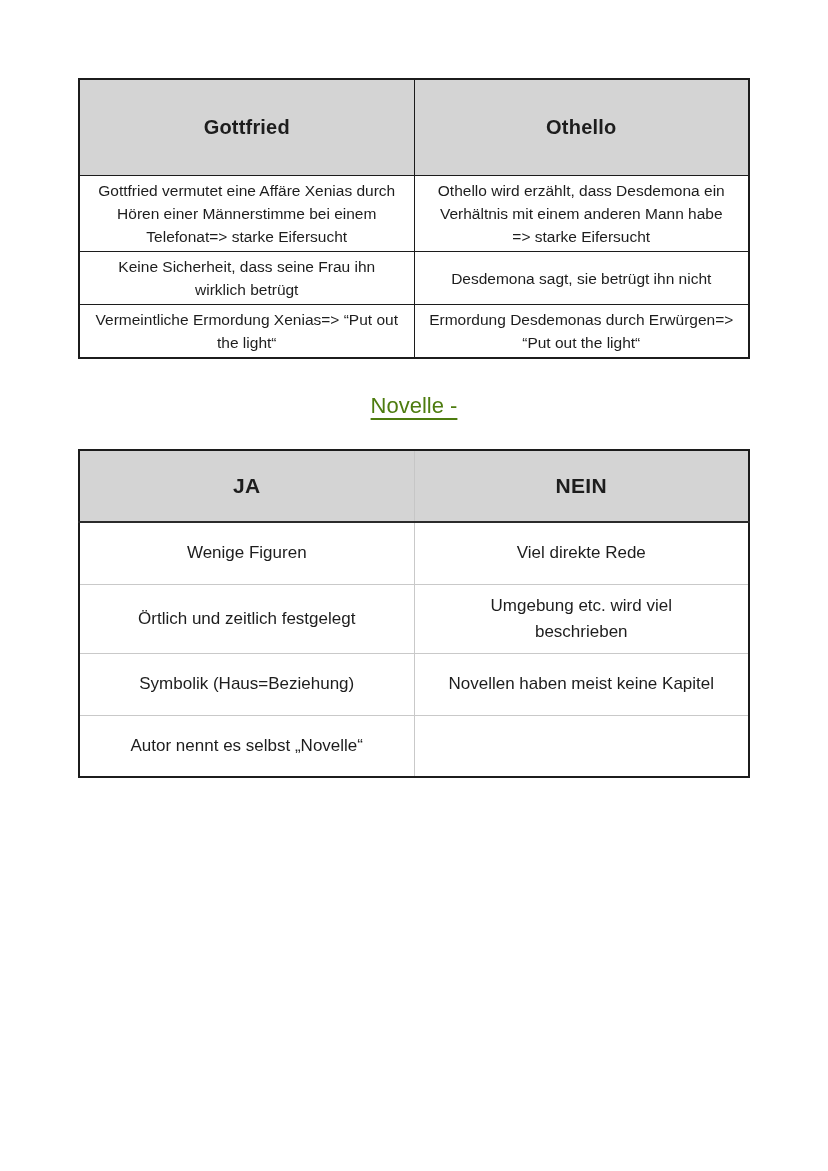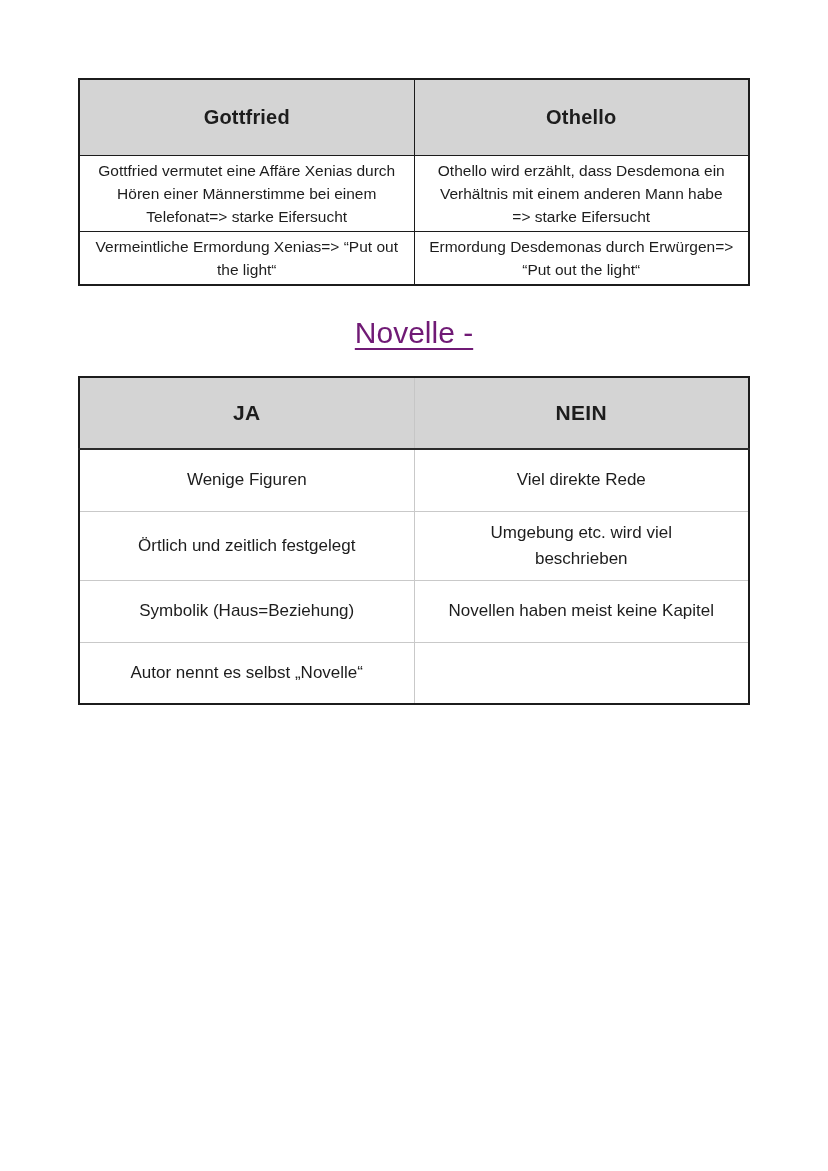--- a/index.html
+++ b/index.html
@@ -26,37 +26,37 @@
     white-space: pre-line;
   }
 
   
   table.comparison { margin-top: 78px; border: 2px solid #1c1c1c; }
   .comparison th {
     border: 1px solid #1c1c1c;
     background: #d4d4d4;
     font-size: 20px;
     font-weight: bold;
-    padding: 26px 6px;
+    padding: 36px 6px;
     letter-spacing: 0.2px;
   }
   .comparison td {
     border: 1px solid #1c1c1c;
     font-size: 15.5px;
     line-height: 23px;
     padding: 3px 6px;
   }
 
   
   .section-title {
     margin-top: 32px;
     text-align: center;
-    font-size: 30px;
+    font-size: 22px;
     line-height: 30px;
-    color: #701a75;
+    color: #4d7c0f;
   }
   .section-title span {
     display: block;
   }
   .section-title span > i {
     font-style: normal;
     text-decoration: underline;
     text-decoration-thickness: 1.5px;
     text-underline-offset: 5px;
   }
@@ -98,20 +98,25 @@
     <tbody>
         <tr>
           <td>Gottfried vermutet eine Affäre Xenias durch
 Hören einer Männerstimme bei einem
 Telefonat=&gt; starke Eifersucht</td>
           <td>Othello wird erzählt, dass Desdemona ein
 Verhältnis mit einem anderen Mann habe
 =&gt; starke Eifersucht</td>
         </tr>
         <tr>
+          <td>Keine Sicherheit, dass seine Frau ihn
+wirklich betrügt</td>
+          <td>Desdemona sagt, sie betrügt ihn nicht</td>
+        </tr>
+        <tr>
           <td>Vermeintliche Ermordung Xenias=&gt; “Put out
 the light“</td>
           <td>Ermordung Desdemonas durch Erwürgen=&gt;
 “Put out the light“</td>
         </tr>
       </tbody>
   </table>
 
   <div class="section-title">
     <span><i>Novelle -</i></span>

